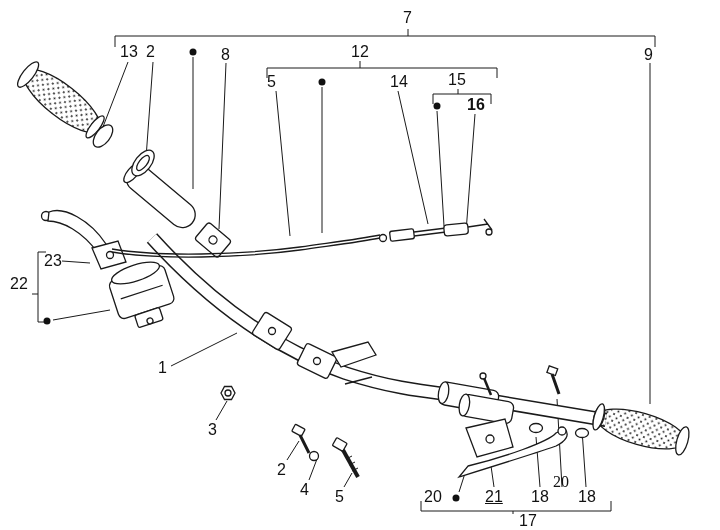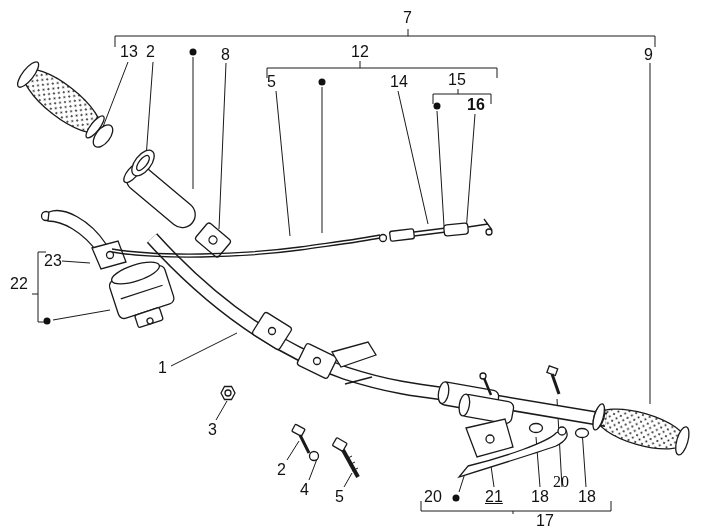--- a/index.html
+++ b/index.html
@@ -214,21 +214,21 @@
       <div class="callout" style="left: 158px; top: 360px;">1</div>
       <div class="callout" style="left: 208px; top: 422px;">3</div>
       <div class="callout" style="left: 277px; top: 462px;">2</div>
       <div class="callout" style="left: 300px; top: 482px;">4</div>
       <div class="callout" style="left: 335px; top: 489px;">5</div>
       <div class="callout" style="left: 424px; top: 489px;">20</div>
       <div class="callout" style="left: 485px; top: 489px; text-decoration: underline;">21</div>
       <div class="callout" style="left: 531px; top: 489px;">18</div>
       <div class="callout" style="left: 553px; top: 474px; font-family: Liberation Serif, serif;">20</div>
       <div class="callout" style="left: 578px; top: 489px;">18</div>
-      <div class="callout" style="left: 536px; top: 513px;">17</div>
+      <div class="callout" style="left: 519px; top: 513px;">17</div>
       <div class="dot" style="left: 193px; top: 52px;"></div>
       <div class="dot" style="left: 322px; top: 82px;"></div>
       <div class="dot" style="left: 437px; top: 106px;"></div>
       <div class="dot" style="left: 47px; top: 321px;"></div>
       <div class="dot" style="left: 456px; top: 498px;"></div>
     </div>
 
 </div>
 
 </body></html>

